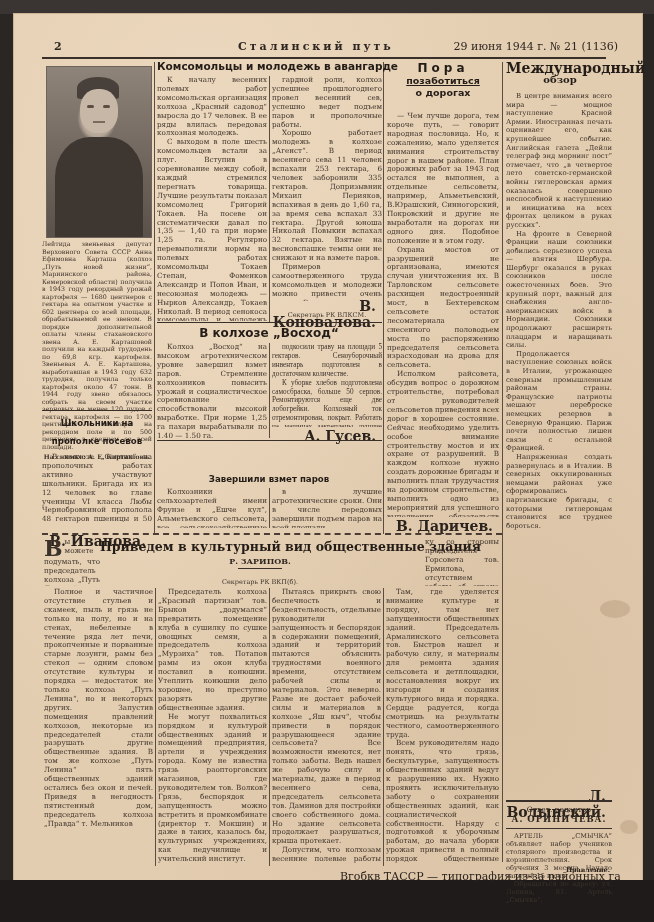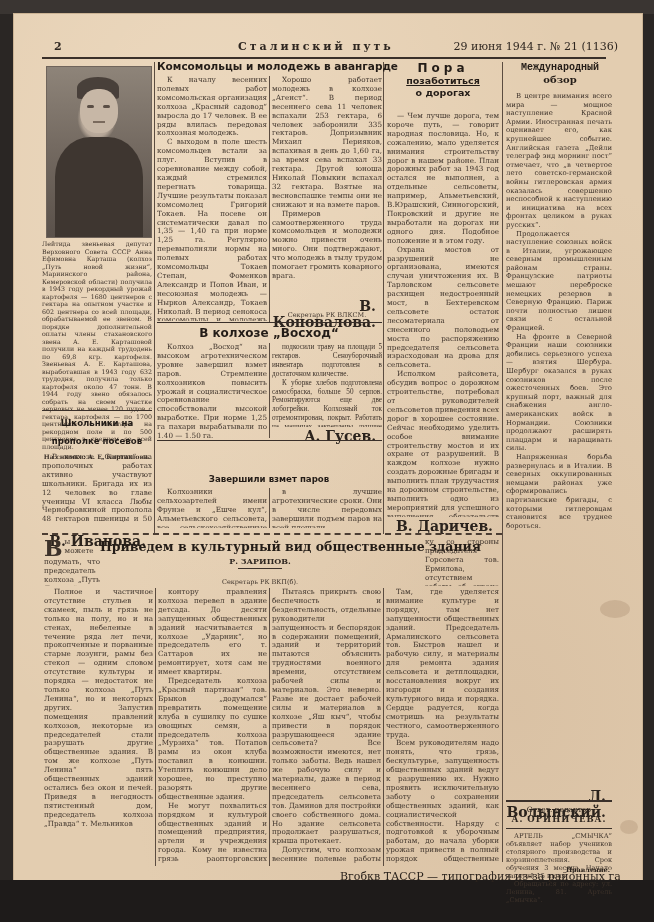--- a/index.html
+++ b/index.html
@@ -103,20 +103,21 @@
 
 <div class="pos" style="left:157px;top:60px;width:224px;">
   <h2 class="hd-cond" style="font-size:10.5px;line-height:13px;white-space:nowrap;">Комсомольцы и молодежь в авангарде</h2>
 </div>
 <div class="vrule" style="left:269px;top:76px;height:246px;"></div>
 <div class="txt pos" style="left:157px;top:76px;width:110px;height:245px;">
   <p>К началу весенних полевых работ комсомольская организация колхоза „Красный садовод“ выросла до 17 человек. В ее ряды влилась передовая колхозная молодежь.</p>
   <p>С выходом в поле шесть комсомольцев встали за плуг. Вступив в соревнование между собой, каждый стремился перегнать товарища. Лучшие результаты показал комсомолец Григорий Токаев. На посеве он систематически давал по 1,35 — 1,40 га при норме 1,25 га. Регулярно перевыполняли нормы на полевых работах комсомольцы Токаев Степан, Фоменков Александр и Попов Иван, и несоюзная молодежь — Нырков Александр, Токаев Николай. В период сенокоса комсомольцы и молодежь вспахали и забороновали около 200 гектаров. В результате их аван-</p>
 </div>
 <div class="txt pos" style="left:272px;top:76px;width:110px;height:225px;">
+  <p>гардной роли, колхоз успешнее прошлогоднего провел весенний сев, успешно ведет подъем паров и прополочные работы.</p>
   <p>Хорошо работает молодежь в колхозе „Агенст“. В период весеннего сева 11 человек вспахали 253 гектара, 6 человек заборонили 335 гектаров. Допризывник Михаил Перияков, вспахивая в день до 1,60 га, за время сева вспахал 33 гектара. Другой юноша Николай Повыкин вспахал 32 гектара. Взятые на весновспашке темпы они не снижают и на взмете паров.</p>
   <p>Примеров самоотверженного труда комсомольцев и молодежи можно привести очень много. Они подтверждают, что молодежь в тылу трудом помогает громить коварного врага.</p>
 </div>
 <div class="sig pos" style="left:272px;top:298px;width:104px;">В. Коновалова.</div>
 <div class="sub pos" style="left:272px;top:311px;width:110px;">Секретарь РК ВЛКСМ.</div>
 
 <div class="rule" style="left:157px;top:322px;width:225px;height:1px;"></div>
 <h2 class="pos hd-cond" style="left:157px;top:326px;width:224px;font-size:12px;line-height:14px;">В колхозе „Восход“</h2>
 <div class="vrule" style="left:269px;top:343px;height:95px;"></div>
 <div class="txt pos" style="left:157px;top:343px;width:110px;height:95px;">
@@ -145,28 +146,28 @@
   <h2 class="hd-cond" style="font-size:9.5px;line-height:12px;">о дорогах</h2>
 </div>
 <div class="txt pos" style="left:387px;top:112px;width:112px;height:405px;">
   <p>— Чем лучше дорога, тем короче путь, — говорит народная пословица. Но, к сожалению, мало уделяется внимания строительству дорог в нашем районе. План дорожных работ за 1943 год остался не выполнен, а отдельные сельсоветы, например, Альметьевский, В.Юрашский, Синногорский, Покровский и другие не выработали на дорогах ни одного дня. Подобное положение и в этом году.</p>
   <p>Охрана мостов от разрушений не организована, имеются случаи уничтожения их. В Тарловском сельсовете расхищен недостроенный мост, в Бехтеревском сельсовете остаток лесоматериала от снесенного половодьем моста по распоряжению председателя сельсовета израсходован на дрова для сельсовета.</p>
   <p>Исполком райсовета, обсудив вопрос о дорожном строительстве, потребовал от руководителей сельсоветов приведения всех дорог в хорошее состояние. Сейчас необходимо уделить особое внимание строительству мостов и их охране от разрушений. В каждом колхозе нужно создать дорожные бригады и выполнить план трудучастия на дорожном строительстве, выполнить одно из мероприятий для успешного выполнения обязательств перед государством.</p>
 </div>
 <div class="sig pos" style="left:387px;top:518px;width:106px;">В. Даричев.</div>
 
 <div class="pos" style="left:506px;top:62px;width:108px;">
-  <h2 style="font-size:10px;line-height:12px;font-family:Liberation Mono, monospace;">Международный</h2>
+  <h2 style="font-size:14px;line-height:12px;">Международный</h2>
   <h2 style="font-size:10px;line-height:12px;">обзор</h2>
 </div>
 <div class="txt pos" style="left:506px;top:92px;width:106px;height:690px;font-size:6.9px;line-height:8.6px;">
   <p>В центре внимания всего мира — мощное наступление Красной Армии. Иностранная печать оценивает его, как крупнейшее событие. Английская газета „Дейли телеграф энд морнинг пост“ отмечает, что „в четвертое лето советско-германской войны гитлеровская армия оказалась совершенно неспособной к наступлению и инициатива на всех фронтах целиком в руках русских“.</p>
+  <p>На фронте в Северной Франции наши союзники добились серьезного успеха — взятия Шербура. Шербург оказался в руках союзников после ожесточенных боев. Это крупный порт, важный для снабжения англо-американских войск в Нормандии. Союзники продолжают расширять плацдарм и наращивать силы.</p>
   <p>Продолжается наступление союзных войск в Италии, угрожающее северным промышленным районам страны. Французские патриоты мешают переброске немецких резервов в Северную Францию. Париж почти полностью лишен связи с остальной Францией.</p>
-  <p>На фронте в Северной Франции наши союзники добились серьезного успеха — взятия Шербура. Шербург оказался в руках союзников после ожесточенных боев. Это крупный порт, важный для снабжения англо-американских войск в Нормандии. Союзники продолжают расширять плацдарм и наращивать силы.</p>
-  <p>Напряженная борьба развернулась и в Италии. В северных оккупированных немцами районах уже сформировались партизанские бригады, с которыми гитлеровцам становится все труднее бороться.</p>
+  <p>Напряженная создать развернулась и в Италии. В северных оккупированных немцами районах уже сформировались партизанские бригады, с которыми гитлеровцам становится все труднее бороться.</p>
 </div>
 <div class="sig pos" style="left:506px;top:788px;width:100px;">Л. Волынский.</div>
 <div class="rule" style="left:506px;top:800px;width:106px;height:2px;"></div>
 
 <div class="pos editor" style="left:506px;top:805px;width:106px;">
   <div style="font-size:7.5px;">Ответ. редактор</div>
   <div style="font-size:8.5px;font-weight:bold;letter-spacing:1px;">А. ОРИНИЧЕВА.</div>
 </div>
 <div class="rule" style="left:506px;top:828px;width:106px;height:1px;"></div>
 
@@ -193,21 +194,20 @@
 </div>
 
 <div class="vrule" style="left:155px;top:588px;height:278px;"></div>
 <div class="vrule" style="left:269px;top:588px;height:278px;"></div>
 <div class="vrule" style="left:383px;top:588px;height:278px;"></div>
 
 <div class="txt pos" style="left:44px;top:588px;width:109px;height:278px;">
   <p>Полное и частичное отсутствие стульев и скамеек, пыль и грязь не только на полу, но и на стенах, небеленые в течение ряда лет печи, прокопченные и порванные старые лозунги, рамы без стекол — одним словом отсутствие культуры и порядка — недостаток не только колхоза „Путь Ленина“, но и некоторых других. Запустив помещения правлений колхозов, некоторые из председателей стали разрушать другие общественные здания. В том же колхозе „Путь Ленина“ пять общественных зданий остались без окон и печей. Приведя в негодность пятистенный дом, председатель колхоза „Правда“ т. Мельников</p>
 </div>
 <div class="txt pos" style="left:158px;top:588px;width:109px;height:278px;">
-  <p>контору правления колхоза перевел в здание детсада. До десяти запущенных общественных зданий насчитывается в колхозе „Ударник“, но председатель его т. Саттаров их не ремонтирует, хотя сам не имеет квартиры.</p>
   <p>Председатель колхоза „Красный партизан“ тов. Брыков „додумался“ превратить помещение клуба в сушилку по сушке овощных семян, а председатель колхоза „Мурзиха“ тов. Потапов рамы из окон клуба поставил в конюшни. Утеплить конюшни дело хорошее, но преступно разорять другие общественные здания.</p>
   <p>Не могут похвалиться порядком и культурой общественных зданий и помещений предприятия, артели и учреждения города. Кому не известна грязь раопторговских магазинов, где руководителем тов. Волков? Грязь, беспорядок и запущенность можно встретить и промкомбинате (директор т. Мокшин) и даже в таких, казалось бы, культурных учреждениях, как педучилище и учительский институт.</p>
 </div>
 <div class="txt pos" style="left:272px;top:588px;width:109px;height:278px;">
   <p>Пытаясь прикрыть свою беспечность и бездеятельность, отдельные руководители запущенность и беспорядок в содержании помещений, зданий и территорий пытаются объяснить трудностями военного времени, отсутствием рабочей силы и материалов. Это неверно. Разве не достает рабочей силы и материалов в колхозе „Яш кыч“, чтобы привести в порядок разрушающееся здание сельсовета? Все возможности имеются, нет только заботы. Ведь нашел же рабочую силу и материалы, даже в период весеннего сева, председатель сельсовета тов. Даминов для постройки своего собственного дома. Но здание сельсовета продолжает разрушаться, крыша протекает.</p>
   <p>Допустим, что колхозам весенние полевые работы мешали привести в культурный вид общественные здания. А чем можно объяснить срыв такого хорошего начинания, как озеленение города, затяжку ремонта летнего театра? Только отсутствием внимания к культуре и поряд-</p>
 </div>
 <div class="txt pos" style="left:386px;top:588px;width:113px;height:278px;">
   <p>Там, где уделяется внимание культуре и порядку, там нет запущенности общественных зданий. Председатель Армалинского сельсовета тов. Быстров нашел и рабочую силу, и материалы для ремонта здания сельсовета и детплощадки, восстановления вокруг их изгороди и создания культурного вида и порядка. Сердце радуется, когда смотришь на результаты честного, самоотверженного труда.</p>
   <p>Всем руководителям надо понять, что грязь, бескультурье, запущенность общественных зданий ведут к разрушению их. Нужно проявить исключительную заботу о сохранении общественных зданий, как социалистической собственности. Наряду с подготовкой к уборочным работам, до начала уборки урожая привести в полный порядок общественные государственные здания и не допускать их разрушения.</p>

